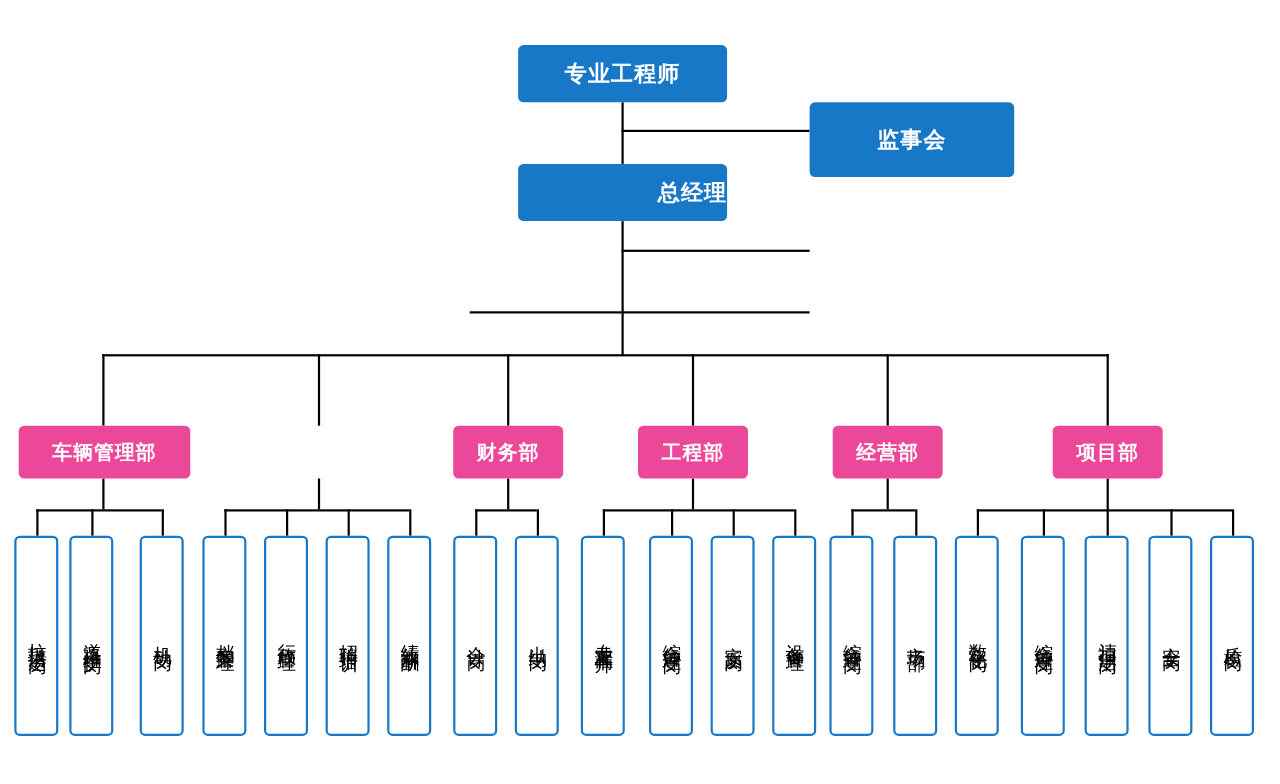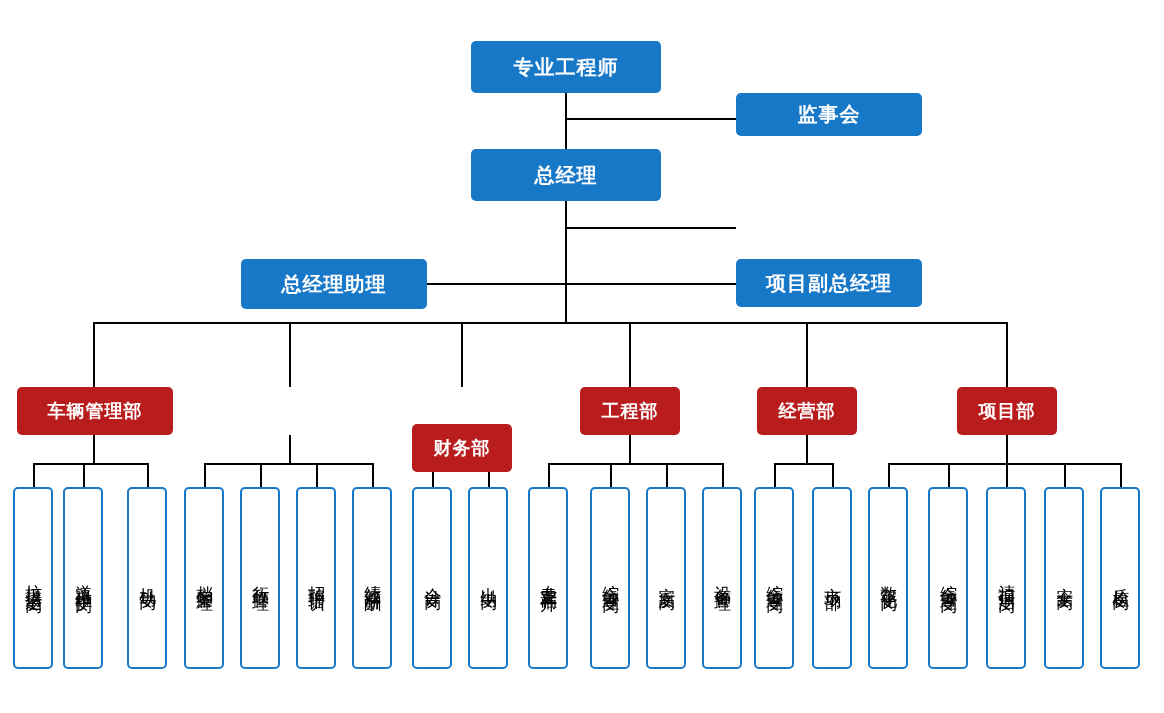--- a/index.html
+++ b/index.html
@@ -26,21 +26,21 @@
     color: #ffffff;
     font-weight: bold;
     text-align: center;
     border-radius: 5px;
     letter-spacing: 1px;
   }
   .node.blue {
     background: #1878c8;
   }
   .node.orange {
-    background: #b91c1c;
+    background: #ec4899;
   }
   .node.white {
     background: #ffffff;
     color: #000000;
     border: 2px solid #1878c8;
     font-weight: normal;
   }
   .node.top {
     font-size: 20px;
   }
@@ -121,37 +121,31 @@
   <div class="line h" style="left:888px; top:463px; width:232px;"></div>
   <div class="line v" style="left:888px; top:463px; height:24px;"></div>
   <div class="line v" style="left:948px; top:463px; height:24px;"></div>
   <div class="line v" style="left:1006px; top:463px; height:24px;"></div>
   <div class="line v" style="left:1064px; top:463px; height:24px;"></div>
   <div class="line v" style="left:1120px; top:463px; height:24px;"></div>
 
   <div class="node blue top" style="left:471px; top:41px; width:190px; height:52px;">
     <span>专业工程师</span>
   </div>
-  <div class="node blue top" style="left:736px; top:93px; width:186px; height:43px;">
+  <div class="node blue top" style="left:736px; top:93px; width:186px; height:68px;">
     <span>监事会</span>
   </div>
-  <div class="node blue top" style="left:471px; top:149px; width:190px; height:52px;">
+  <div class="node blue top" style="left:471px; top:149px; width:190px; height:52px;justify-content:flex-end;">
     <span>总经理</span>
-  </div>
-  <div class="node blue top" style="left:241px; top:259px; width:186px; height:50px;">
-    <span>总经理助理</span>
-  </div>
-  <div class="node blue top" style="left:736px; top:259px; width:186px; height:48px;">
-    <span>项目副总经理</span>
   </div>
 
   <div class="node orange dept" style="left:17px; top:387px; width:156px; height:48px;">
     <span>车辆管理部</span>
   </div>
-  <div class="node orange dept" style="left:412px; top:387px; width:100px; height:48px;margin-top:37px;">
+  <div class="node orange dept" style="left:412px; top:387px; width:100px; height:48px;">
     <span>财务部</span>
   </div>
   <div class="node orange dept" style="left:580px; top:387px; width:100px; height:48px;">
     <span>工程部</span>
   </div>
   <div class="node orange dept" style="left:757px; top:387px; width:100px; height:48px;font-family:Liberation Serif, serif;">
     <span>经营部</span>
   </div>
   <div class="node orange dept" style="left:957px; top:387px; width:100px; height:48px;">
     <span>项目部</span>

